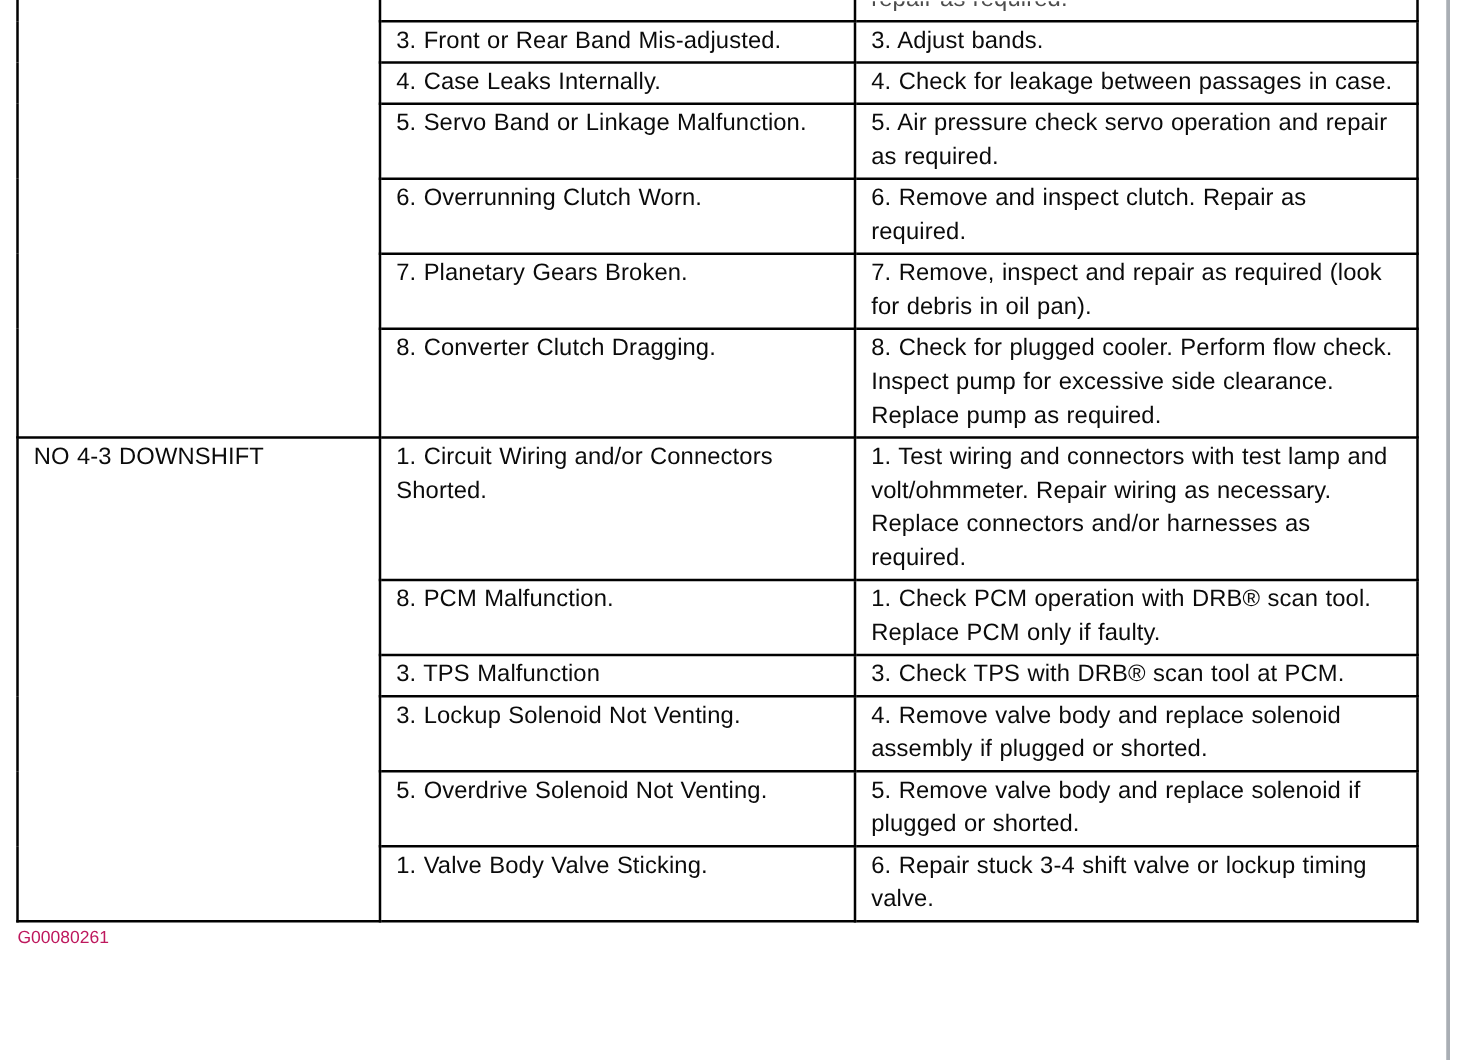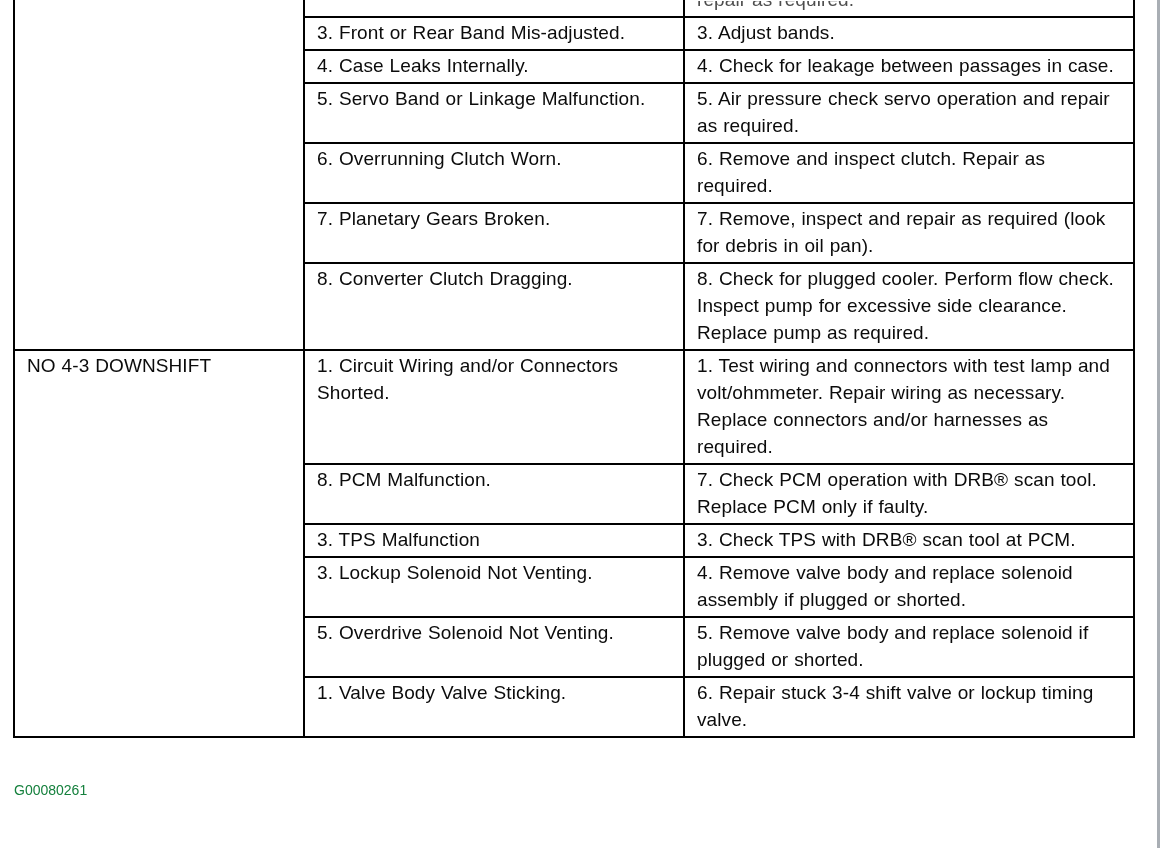--- a/index.html
+++ b/index.html
@@ -70,22 +70,21 @@
     margin-top: -15px;
     color: #2e2e2e;
     opacity: 0.85;
   }
   .fig-id {
     position: absolute;
     left: 14px;
     top: 741px;
     font-size: 14px;
     line-height: 16px;
-    color: #15803d;
-    margin-top: 41px;
+    color: #be185d;
   }
   .courtesy {
     position: absolute;
     left: 0;
     top: 813px;
     width: 1146px;
     text-align: center;
     font-size: 16.5px;
     color: #39424e;
   }
@@ -139,21 +138,21 @@
           <td>8. Converter Clutch Dragging.</td>
           <td>8. Check for plugged cooler. Perform flow check. Inspect pump for excessive side clearance. Replace pump as required.</td>
         </tr>
         <tr>
           <td class="cond" rowspan="6">NO 4-3 DOWNSHIFT</td>
           <td>1. Circuit Wiring and/or Connectors Shorted.</td>
           <td>1. Test wiring and connectors with test lamp and volt/ohmmeter. Repair wiring as necessary. Replace connectors and/or harnesses as required.</td>
         </tr>
         <tr>
           <td>8. PCM Malfunction.</td>
-          <td>7. Check PCM operation with DRB® scan tool. Replace PCM only if faulty.</td>
+          <td>1. Check PCM operation with DRB® scan tool. Replace PCM only if faulty.</td>
         </tr>
         <tr>
           <td>3. TPS Malfunction</td>
           <td>3. Check TPS with DRB® scan tool at PCM.</td>
         </tr>
         <tr>
           <td>3. Lockup Solenoid Not Venting.</td>
           <td>4. Remove valve body and replace solenoid assembly if plugged or shorted.</td>
         </tr>
         <tr>

